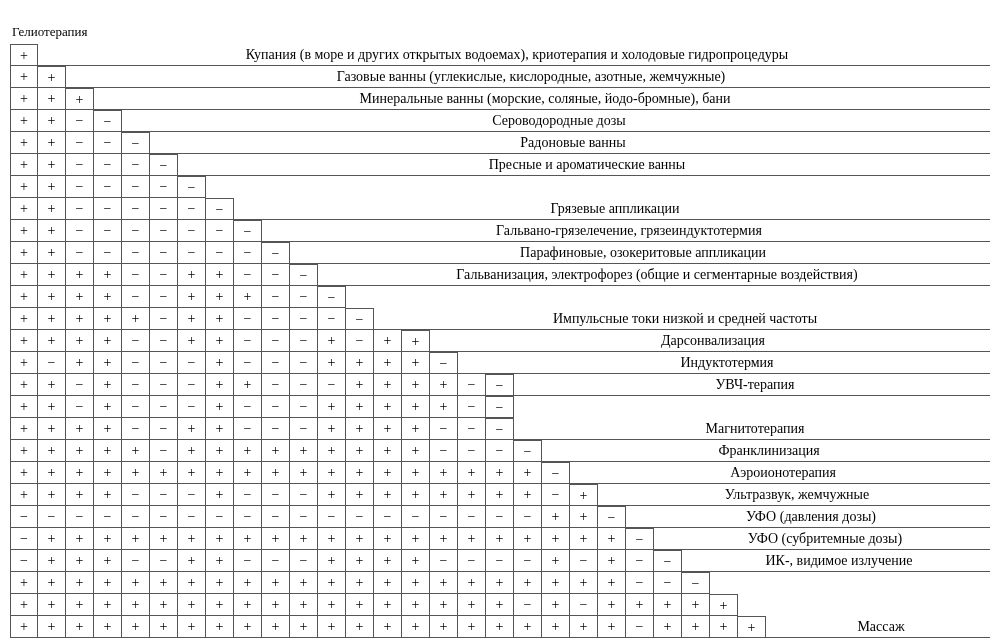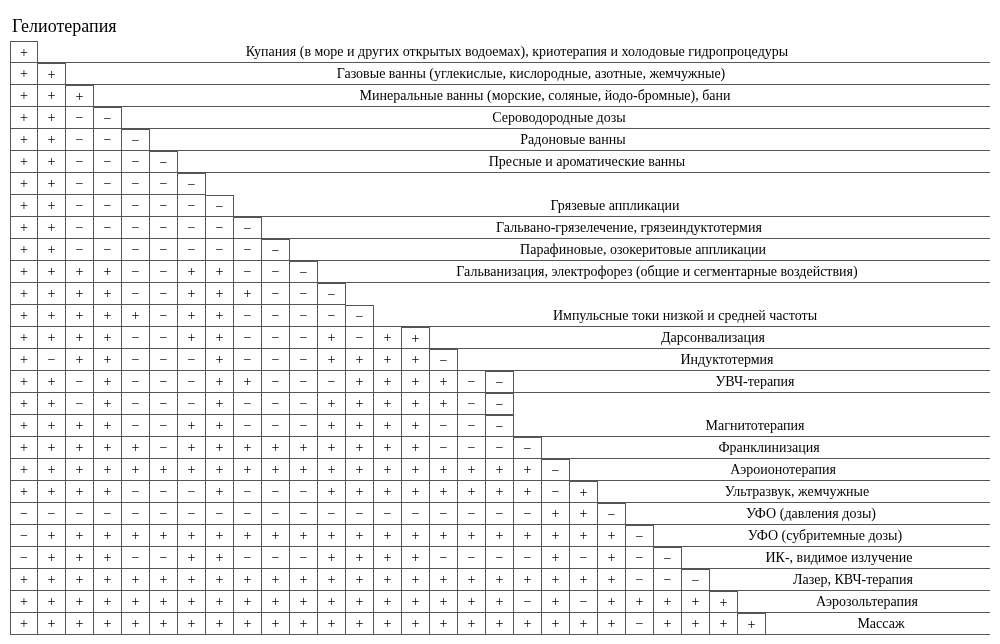--- a/index.html
+++ b/index.html
@@ -9,22 +9,22 @@
     font-family: "Times New Roman", Times, serif;
     font-size: 14px;
     color: #000;
   }
   .wrap {
     padding: 8px 10px;
     width: 1000px;
     box-sizing: border-box;
   }
   .title {
-    font-size: 18px;
-    margin: 8px 0 4px 2px;
+    font-size: 13px;
+    margin: 16px 0 4px 2px;
   }
   .row {
     display: flex;
     align-items: stretch;
     height: 22px;
     line-height: 22px;
   }
   .cell {
     width: 28px;
     flex: 0 0 28px;
@@ -456,50 +456,48 @@
         <div class="cell">+</div>
         <div class="cell">+</div>
         <div class="cell">+</div>
         <div class="cell">+</div>
         <div class="cell">+</div>
         <div class="cell">+</div>
         <div class="cell">+</div>
         <div class="cell">−</div>
         <div class="cell">−</div>
         <div class="cell topb">−</div>
-        <div class="label">Лазер, КВЧ-терапия</div>
-      </div>
-      <div class="row">
-        <div class="cell">+</div>
-        <div class="cell">+</div>
-        <div class="cell">+</div>
-        <div class="cell">+</div>
-        <div class="cell">+</div>
-        <div class="cell">+</div>
-        <div class="cell">+</div>
-        <div class="cell">+</div>
-        <div class="cell">+</div>
-        <div class="cell">+</div>
-        <div class="cell">+</div>
-        <div class="cell">+</div>
-        <div class="cell">+</div>
-        <div class="cell">+</div>
-        <div class="cell">+</div>
-        <div class="cell">+</div>
-        <div class="cell">+</div>
-        <div class="cell">+</div>
-        <div class="cell">−</div>
-        <div class="cell">+</div>
-        <div class="cell">−</div>
-        <div class="cell">+</div>
-        <div class="cell">+</div>
-        <div class="cell">+</div>
-        <div class="cell">+</div>
-        <div class="cell topb">+</div>
-        <div class="label">Аэрозольтерапия</div>
+      </div>
+      <div class="row">
+        <div class="cell">+</div>
+        <div class="cell">+</div>
+        <div class="cell">+</div>
+        <div class="cell">+</div>
+        <div class="cell">+</div>
+        <div class="cell">+</div>
+        <div class="cell">+</div>
+        <div class="cell">+</div>
+        <div class="cell">+</div>
+        <div class="cell">+</div>
+        <div class="cell">+</div>
+        <div class="cell">+</div>
+        <div class="cell">+</div>
+        <div class="cell">+</div>
+        <div class="cell">+</div>
+        <div class="cell">+</div>
+        <div class="cell">+</div>
+        <div class="cell">+</div>
+        <div class="cell">−</div>
+        <div class="cell">+</div>
+        <div class="cell">−</div>
+        <div class="cell">+</div>
+        <div class="cell">+</div>
+        <div class="cell">+</div>
+        <div class="cell">+</div>
+        <div class="cell topb">+</div>
       </div>
       <div class="row">
         <div class="cell">+</div>
         <div class="cell">+</div>
         <div class="cell">+</div>
         <div class="cell">+</div>
         <div class="cell">+</div>
         <div class="cell">+</div>
         <div class="cell">+</div>
         <div class="cell">+</div>

